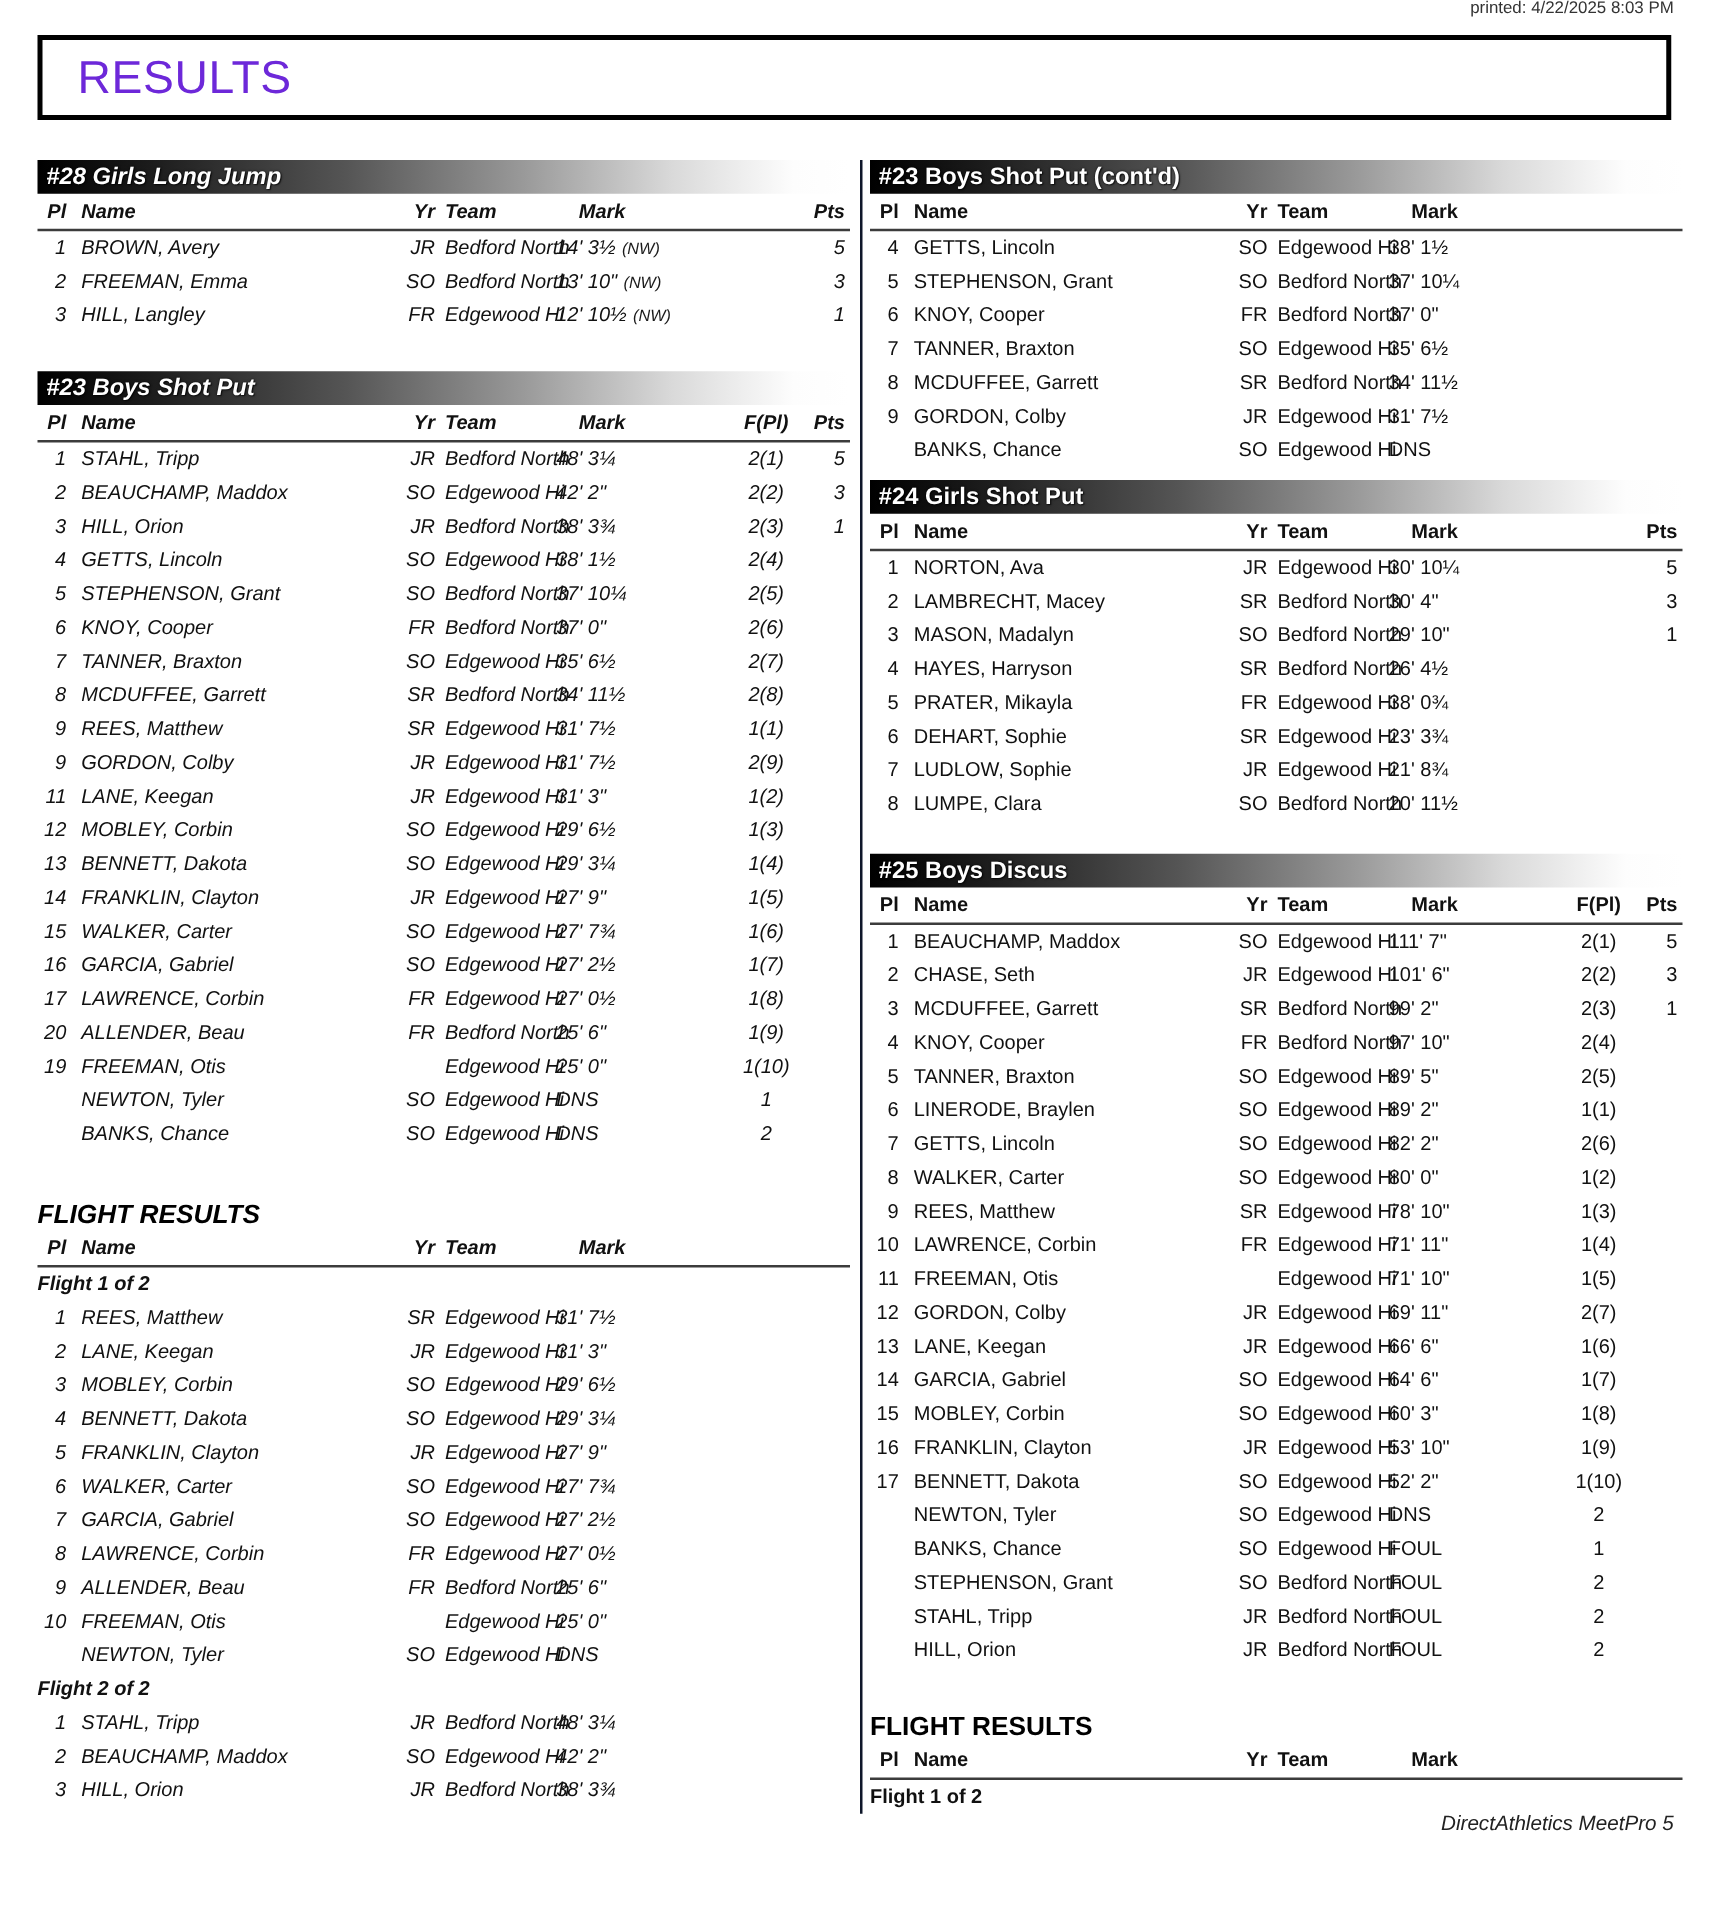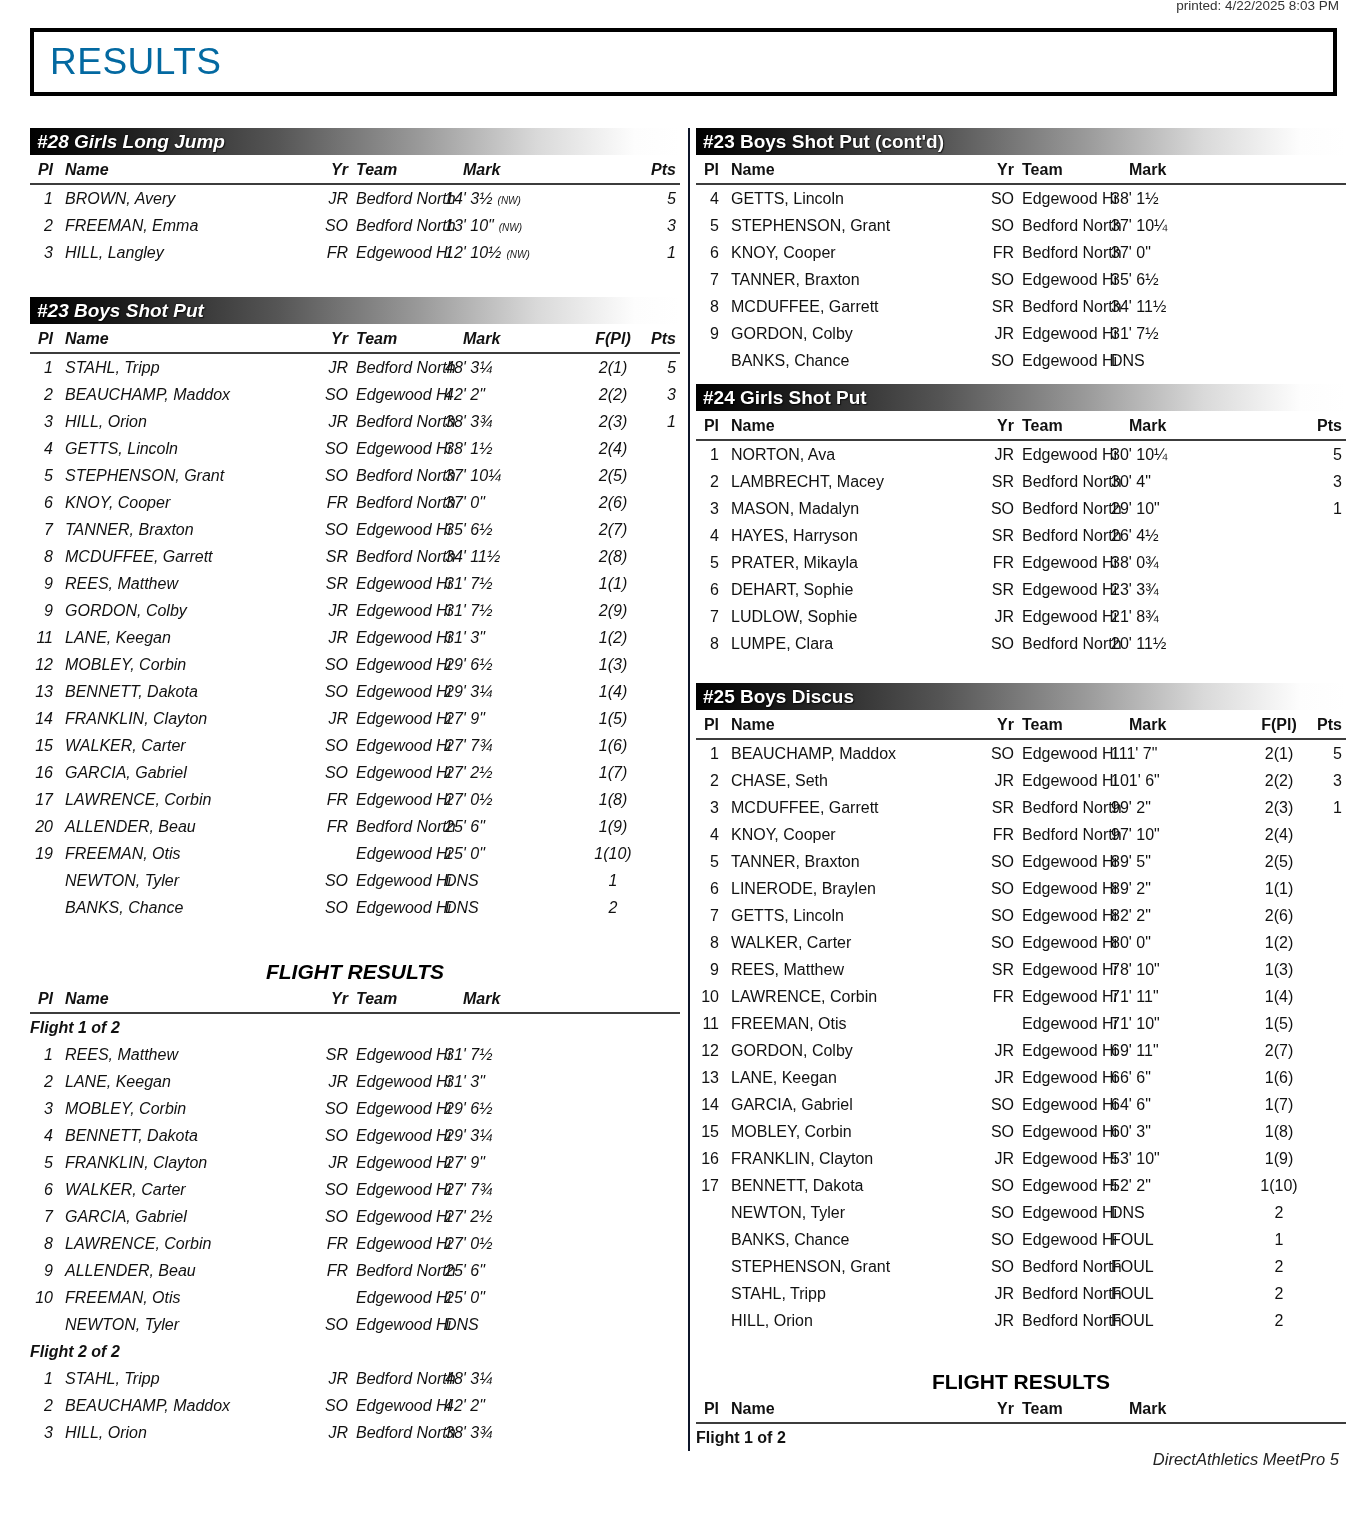--- a/index.html
+++ b/index.html
@@ -4,53 +4,53 @@
 <style>
   html,body{margin:0;padding:0;background:#fff;}
   body{width:1367px;height:1536px;position:relative;overflow:hidden;
        font-family:"Liberation Sans", sans-serif;color:#111;}
   .page{position:absolute;inset:0;background:#fff;}
 
   .printed-line{position:absolute;top:-2px;right:28px;font-size:13.5px;color:#333;}
 
   .results-box{position:absolute;left:30px;top:28px;width:1299px;height:60px;
                border:4px solid #000;display:flex;align-items:center;}
-  .results-box .title{font-size:37px;letter-spacing:.5px;padding-left:16px;color:#0369a1;text-align:right;}
+  .results-box .title{font-size:37px;letter-spacing:.5px;padding-left:28px;color:#6d28d9;text-align:right;}
 
   .col{position:absolute;top:128px;}
   .col-left{left:30px;width:650px;font-style:italic;}
   .col-right{left:688px;width:655px;border-left:2px solid #0f172a;padding-left:6px;min-height:1312px;}
 
   .section{width:650px;}
   .col-left > .section:nth-child(1){margin-bottom:31px;}
   .col-left > .section:nth-child(2){margin-bottom:36px;}
   .col-right > .section:nth-child(1){margin-bottom:10px;}
   .col-right > .section:nth-child(2){margin-bottom:26px;}
   .col-right > .section:nth-child(3){margin-bottom:33px;}
 
   .event-bar{height:27px;line-height:27px;
       background:linear-gradient(90deg,#000 0%,#1c1c1c 14%,#555 38%,#9a9a9a 60%,#d9d9d9 78%,#fdfdfd 93%,#fff 100%);
       color:#fff;font-weight:bold;font-size:19px;padding-left:7px;margin-bottom:3px;
       text-shadow:0 0 2px rgba(0,0,0,.85), 1px 1px 1px rgba(0,0,0,.6);
       white-space:nowrap;overflow:hidden;}
-  .flight-title{font-size:21px;font-weight:bold;color:#000;height:30px;line-height:30px;text-align:center;}
+  .flight-title{font-size:21px;font-weight:bold;color:#000;height:30px;line-height:30px;}
 
   .grid{display:grid;grid-template-columns:26px 258px 34px 97px 139px 58px 38px;
         align-items:baseline;}
   .hdr-row{font-weight:bold;font-size:16px;border-bottom:2px solid #3c3c3c;height:25px;line-height:24px;}
   .row{font-size:16px;height:27px;line-height:27px;}
   .c-pl{text-align:right;padding-right:3px;}
   .c-name{padding-left:9px;white-space:nowrap;overflow:visible;}
   .c-yr{text-align:right;}
   .c-team{padding-left:8px;white-space:nowrap;overflow:visible;}
   .c-mark{white-space:nowrap;}
   .hdr-row .c-mark{padding-left:18px;}
   .c-fpl{text-align:center;white-space:nowrap;}
   .c-pts{text-align:right;padding-right:4px;}
-  .wind{font-size:10px;color:#1a1a1a;padding-left:5px;}
+  .wind{font-size:13px;color:#1a1a1a;padding-left:5px;}
   .group-label{grid-column:1 / -1;font-weight:bold;font-size:16px;height:27px;line-height:27px;}
 
   .footer-line{position:absolute;top:1450px;right:28px;font-style:italic;font-size:16.5px;color:#222;}
 </style>
 </head>
 <body>
 
 <div class="page">
   <div class="printed-line">printed: 4/22/2025 8:03 PM</div>
 

